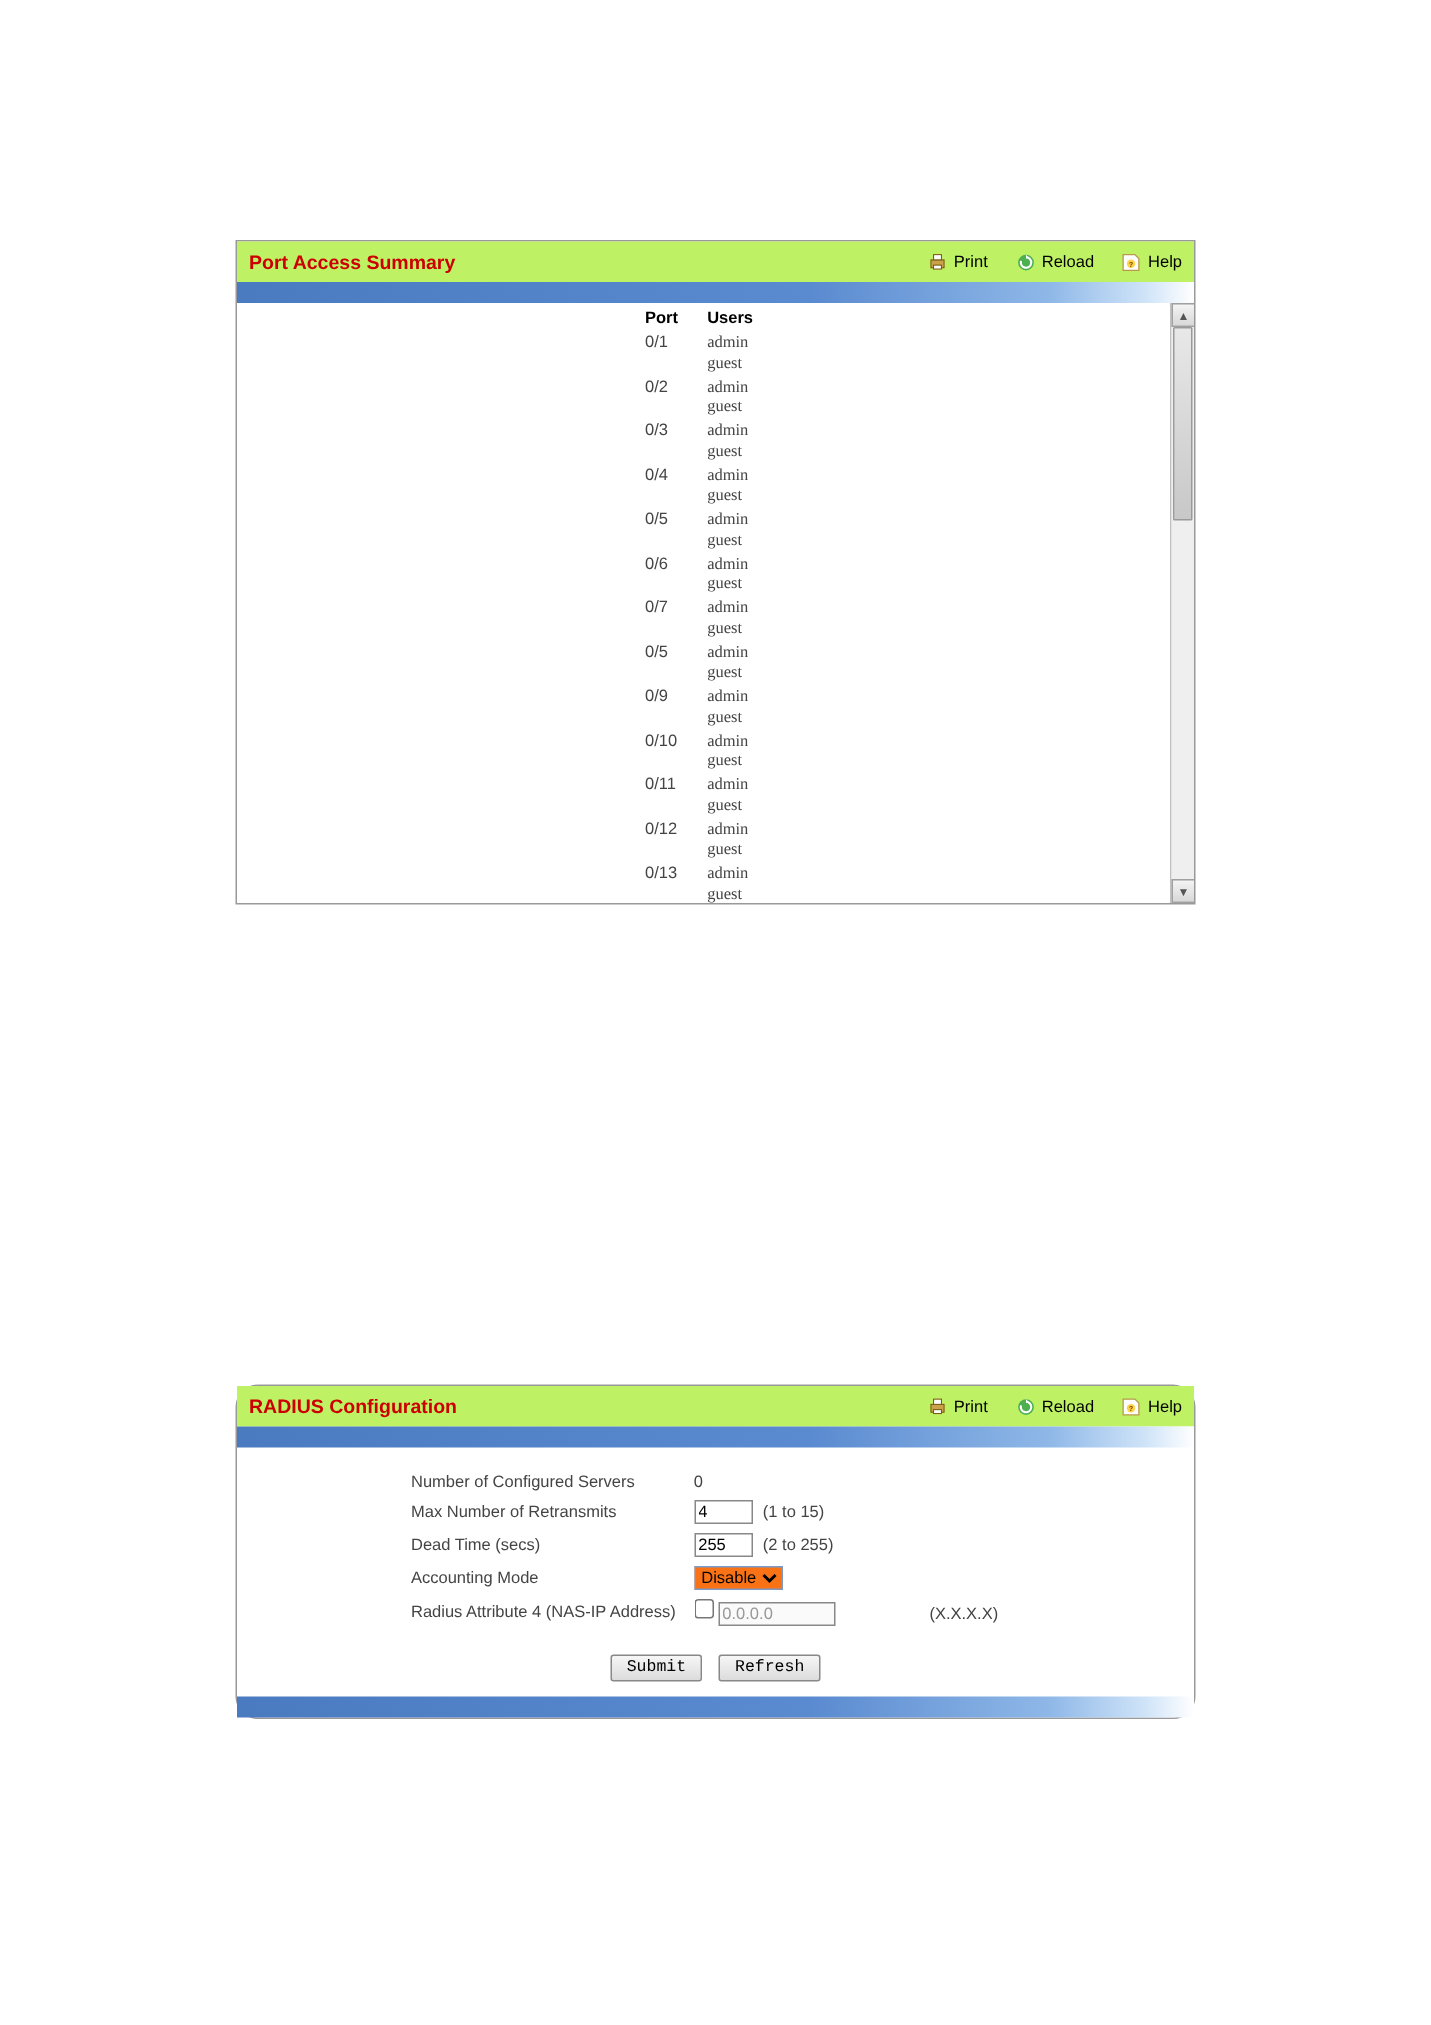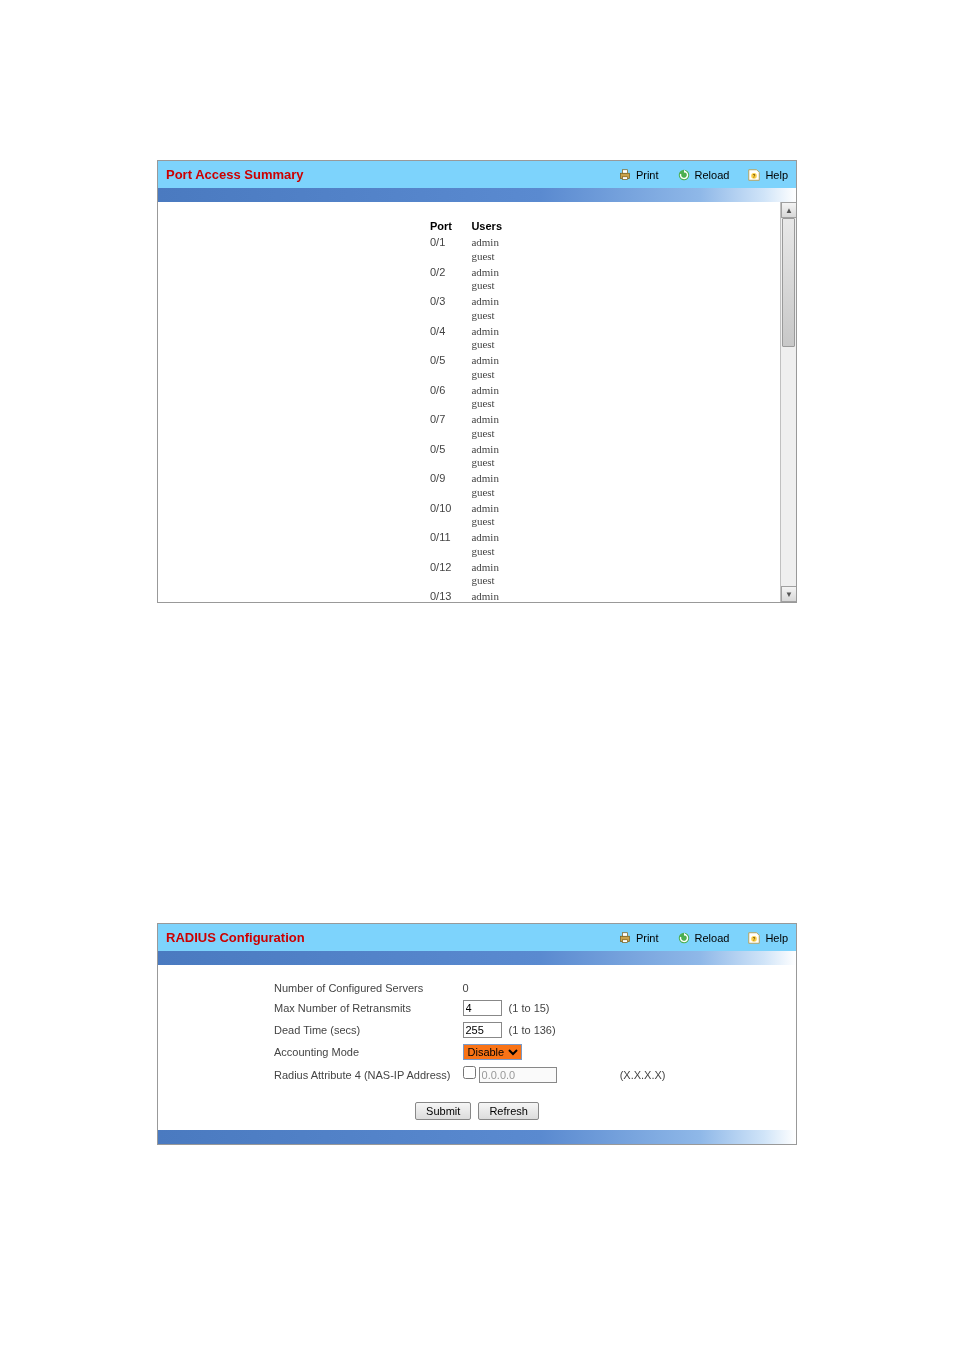--- a/index.html
+++ b/index.html
@@ -5,27 +5,27 @@
     * { margin: 0; padding: 0; box-sizing: border-box; }
     body { font-family: Verdana, Arial, sans-serif; font-size: 11px; background: #fff; padding: 0; }
     
     .panel {
       border: 1px solid #999;
       width: 640px;
       margin: 160px auto 0 auto;
       background: #fff;
       position: relative;
     }
-    .panel + .panel { margin-top: 320px; }
+    .panel + .panel { margin-top: 320px; border-radius: 15px; }
     
     .panel-header {
       display: flex;
       align-items: center;
       padding: 6px 8px;
-      background: #7dd3fc;
+      background: #bef264;
       justify-content: space-between;
     }
     .panel-title {
       color: #cc0000;
       font-weight: bold;
       font-size: 13px;
       flex: 1;
     }
     .header-links {
       display: flex;
@@ -77,21 +77,21 @@
       height: 35%;
       top: 0;
     }
     .scroll-bottom { position: absolute; bottom: 0; }
     
     .panel-body { padding: 0; position: relative; }
     .panel1 .panel-body { height: 400px; overflow: hidden; }
     .content-inner { padding-right: 16px; }
     
     .port-table {
-      margin: 14px auto 0 auto;
+      margin: 0 auto 0 auto;
       font-size: 11px;
       color: #333;
     }
     .port-table th {
       text-align: left;
       font-weight: bold;
       padding: 2px 10px 2px 4px;
       color: #000;
     }
     .port-table td {
@@ -118,20 +118,21 @@
     .form-table select {
       font-size: 11px;
       border: 1px solid #7a9ac8;
       background: #f97316;
     }
     .hint { color: #444; padding-left: 4px; }
     
     .button-row {
       text-align: center;
       padding: 6px 0 10px 0;
+      font-family: Liberation Mono, monospace;
     }
     .btn {
       font-family: inherit;
       font-size: 11px;
       padding: 2px 10px;
       background: linear-gradient(#f6f6f6, #dcdcdc);
       border: 1px solid #888;
       border-radius: 2px;
       cursor: pointer;
       margin: 0 2px;
@@ -339,21 +340,21 @@
         <td>Max Number of Retransmits</td>
         <td>
           <input type="text" size="3" value="4" style="">
           <span class="hint">(1 to 15)</span>
         </td>
       </tr>
       <tr>
         <td>Dead Time (secs)</td>
         <td>
           <input type="text" size="3" value="255" style="">
-          <span class="hint">(1 to 136)</span>
+          <span class="hint">(2 to 255)</span>
         </td>
       </tr>
       <tr>
         <td>Accounting Mode</td>
         <td>
           <select>
             <option>Disable</option>
           </select>
         </td>
       </tr>

